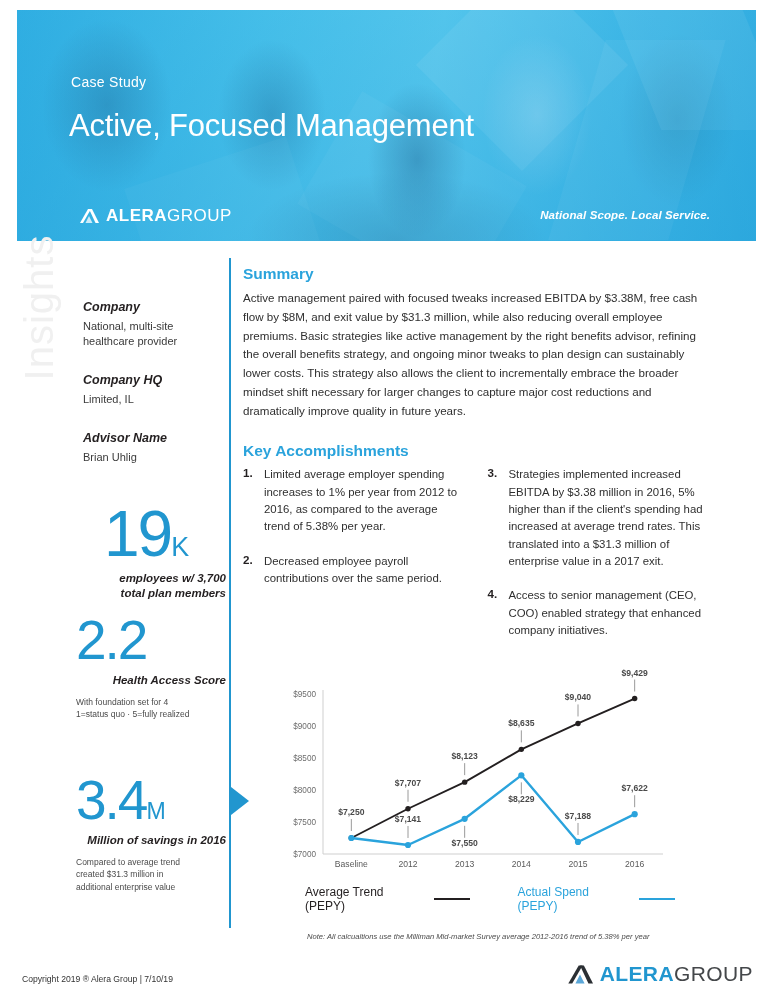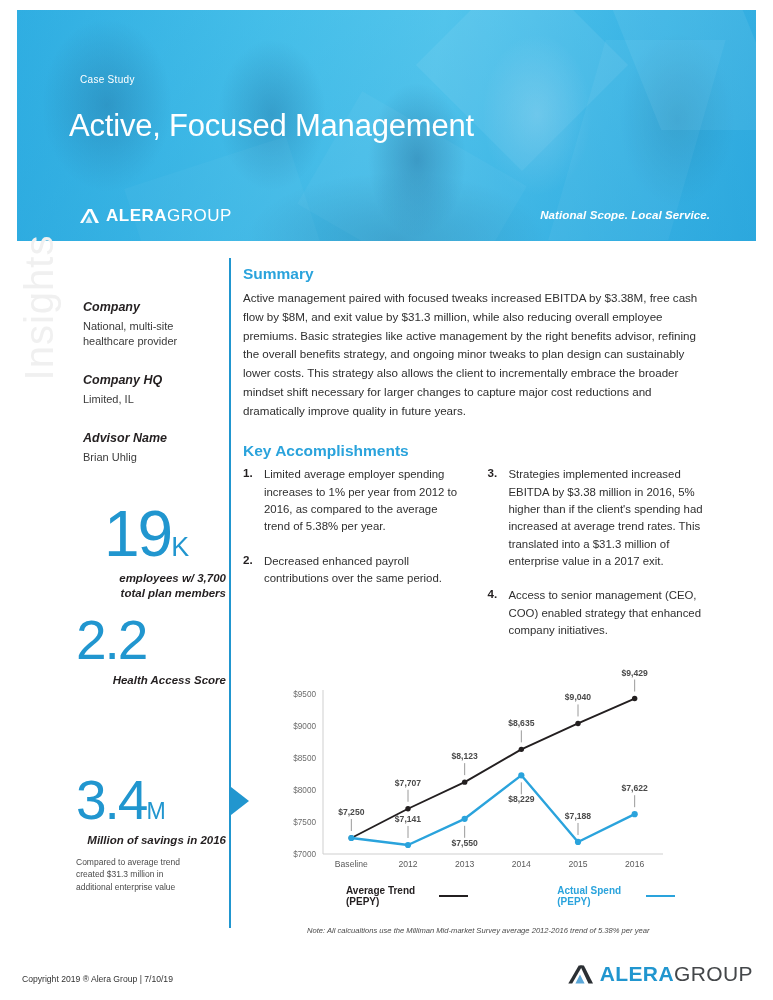--- a/index.html
+++ b/index.html
@@ -53,22 +53,22 @@
   .sh4 { left: 620px; top: 0px; width: 130px; height: 120px;
          background: rgba(255,255,255,.09); transform: skewX(22deg); }
   .sh5 { left: 120px; top: 150px; width: 170px; height: 110px;
          background: rgba(255,255,255,.05); transform: rotate(-18deg); }
   .hero-tint {
     position: absolute; inset: 0;
     background: linear-gradient(180deg, rgba(60,185,230,.30), rgba(45,170,222,.42));
   }
 
   .hero-eyebrow {
-    position: absolute; left: 63px; top: 64px;
-    font-size: 10px; color: #ffffff; letter-spacing: .3px;
+    position: absolute; left: 54px; top: 64px;
+    font-size: 14px; color: #ffffff; letter-spacing: .3px;
   }
   .hero-title {
     position: absolute; left: 52px; top: 98px;
     font-size: 31px; color: #ffffff; font-weight: 400;
     letter-spacing: -.2px; white-space: nowrap;
   }
   .hero-logo {
     position: absolute; left: 62px; top: 196px;
     display: flex; align-items: center; gap: 7px;
   }
@@ -153,21 +153,21 @@
   .ka-text { font-size: 11.4px; line-height: 1.52; color: #2f2f2f; }
 
   
   .chart-wrap { position: absolute; left: 275px; top: 668px; width: 400px; }
   .chart-svg { display: block; }
   .legend {
     display: flex; justify-content: center; gap: 48px;
     margin-top: 5px; margin-left: 30px;
   }
   .legend-item { display: flex; align-items: center; gap: 8px; }
-  .legend-text { font-size: 10px; font-weight: 700; margin-left: 41px; }
+  .legend-text { font-size: 12px; font-weight: 400; }
   .legend-text.trend { color: #231f20; }
   .legend-text.actual { color: #2aa3dc; }
   .legend-line { width: 36px; height: 2.6px; display: block; }
   .legend-line.trend { background: #231f20; }
   .legend-line.actual { background: #2aa3dc; }
   .chart-note {
     margin-top: 19px; margin-left: 32px;
     font-size: 7.6px; font-style: italic; color: #4a4a4a;
   }
 
@@ -238,20 +238,24 @@
   <div class="stat" id="stat-19k">
     <div class="stat-num"><span>19</span><span class="unit">K</span></div>
     <div class="stat-cap">
       employees w/ 3,700<br>total plan members
     </div>
   </div>
 
   <div class="stat" id="stat-22">
     <div class="stat-num">2.2</div>
     <div class="stat-cap">Health Access Score</div>
+    <div class="stat-sub">
+      <span>With foundation set for 4</span><br>
+      <span>1=status quo · 5=fully realized</span>
+    </div>
   </div>
 
   <div class="stat" id="stat-34">
     <div class="stat-num"><span>3.4</span><span class="unit">M</span></div>
     <div class="stat-cap">Million of savings in 2016</div>
     <div class="stat-sub">
       <span>Compared to average trend</span><br>
       <span>created $31.3 million in</span><br>
       <span>additional enterprise value</span>
     </div>
@@ -267,21 +271,21 @@
     <div class="h-blue ka-head">Key Accomplishments</div>
 
     <div class="ka-cols">
       <div class="ka-col">
         <div class="ka-item">
           <span class="ka-num">1.</span>
           <span class="ka-text">Limited average employer spending increases to 1% per year from 2012 to 2016, as compared to the average trend of 5.38% per year.</span>
         </div>
         <div class="ka-item">
           <span class="ka-num">2.</span>
-          <span class="ka-text">Decreased enhanced payroll contributions over the same period.</span>
+          <span class="ka-text">Decreased employee payroll contributions over the same period.</span>
         </div>
       </div>
       <div class="ka-col">
         <div class="ka-item">
           <span class="ka-num">3.</span>
           <span class="ka-text">Strategies implemented increased EBITDA by $3.38 million in 2016, 5% higher than if the client's spending had increased at average trend rates. This translated into a $31.3 million of enterprise value in a 2017 exit.</span>
         </div>
         <div class="ka-item">
           <span class="ka-num">4.</span>
           <span class="ka-text">Access to senior management (CEO, COO) enabled strategy that enhanced company initiatives.</span>

